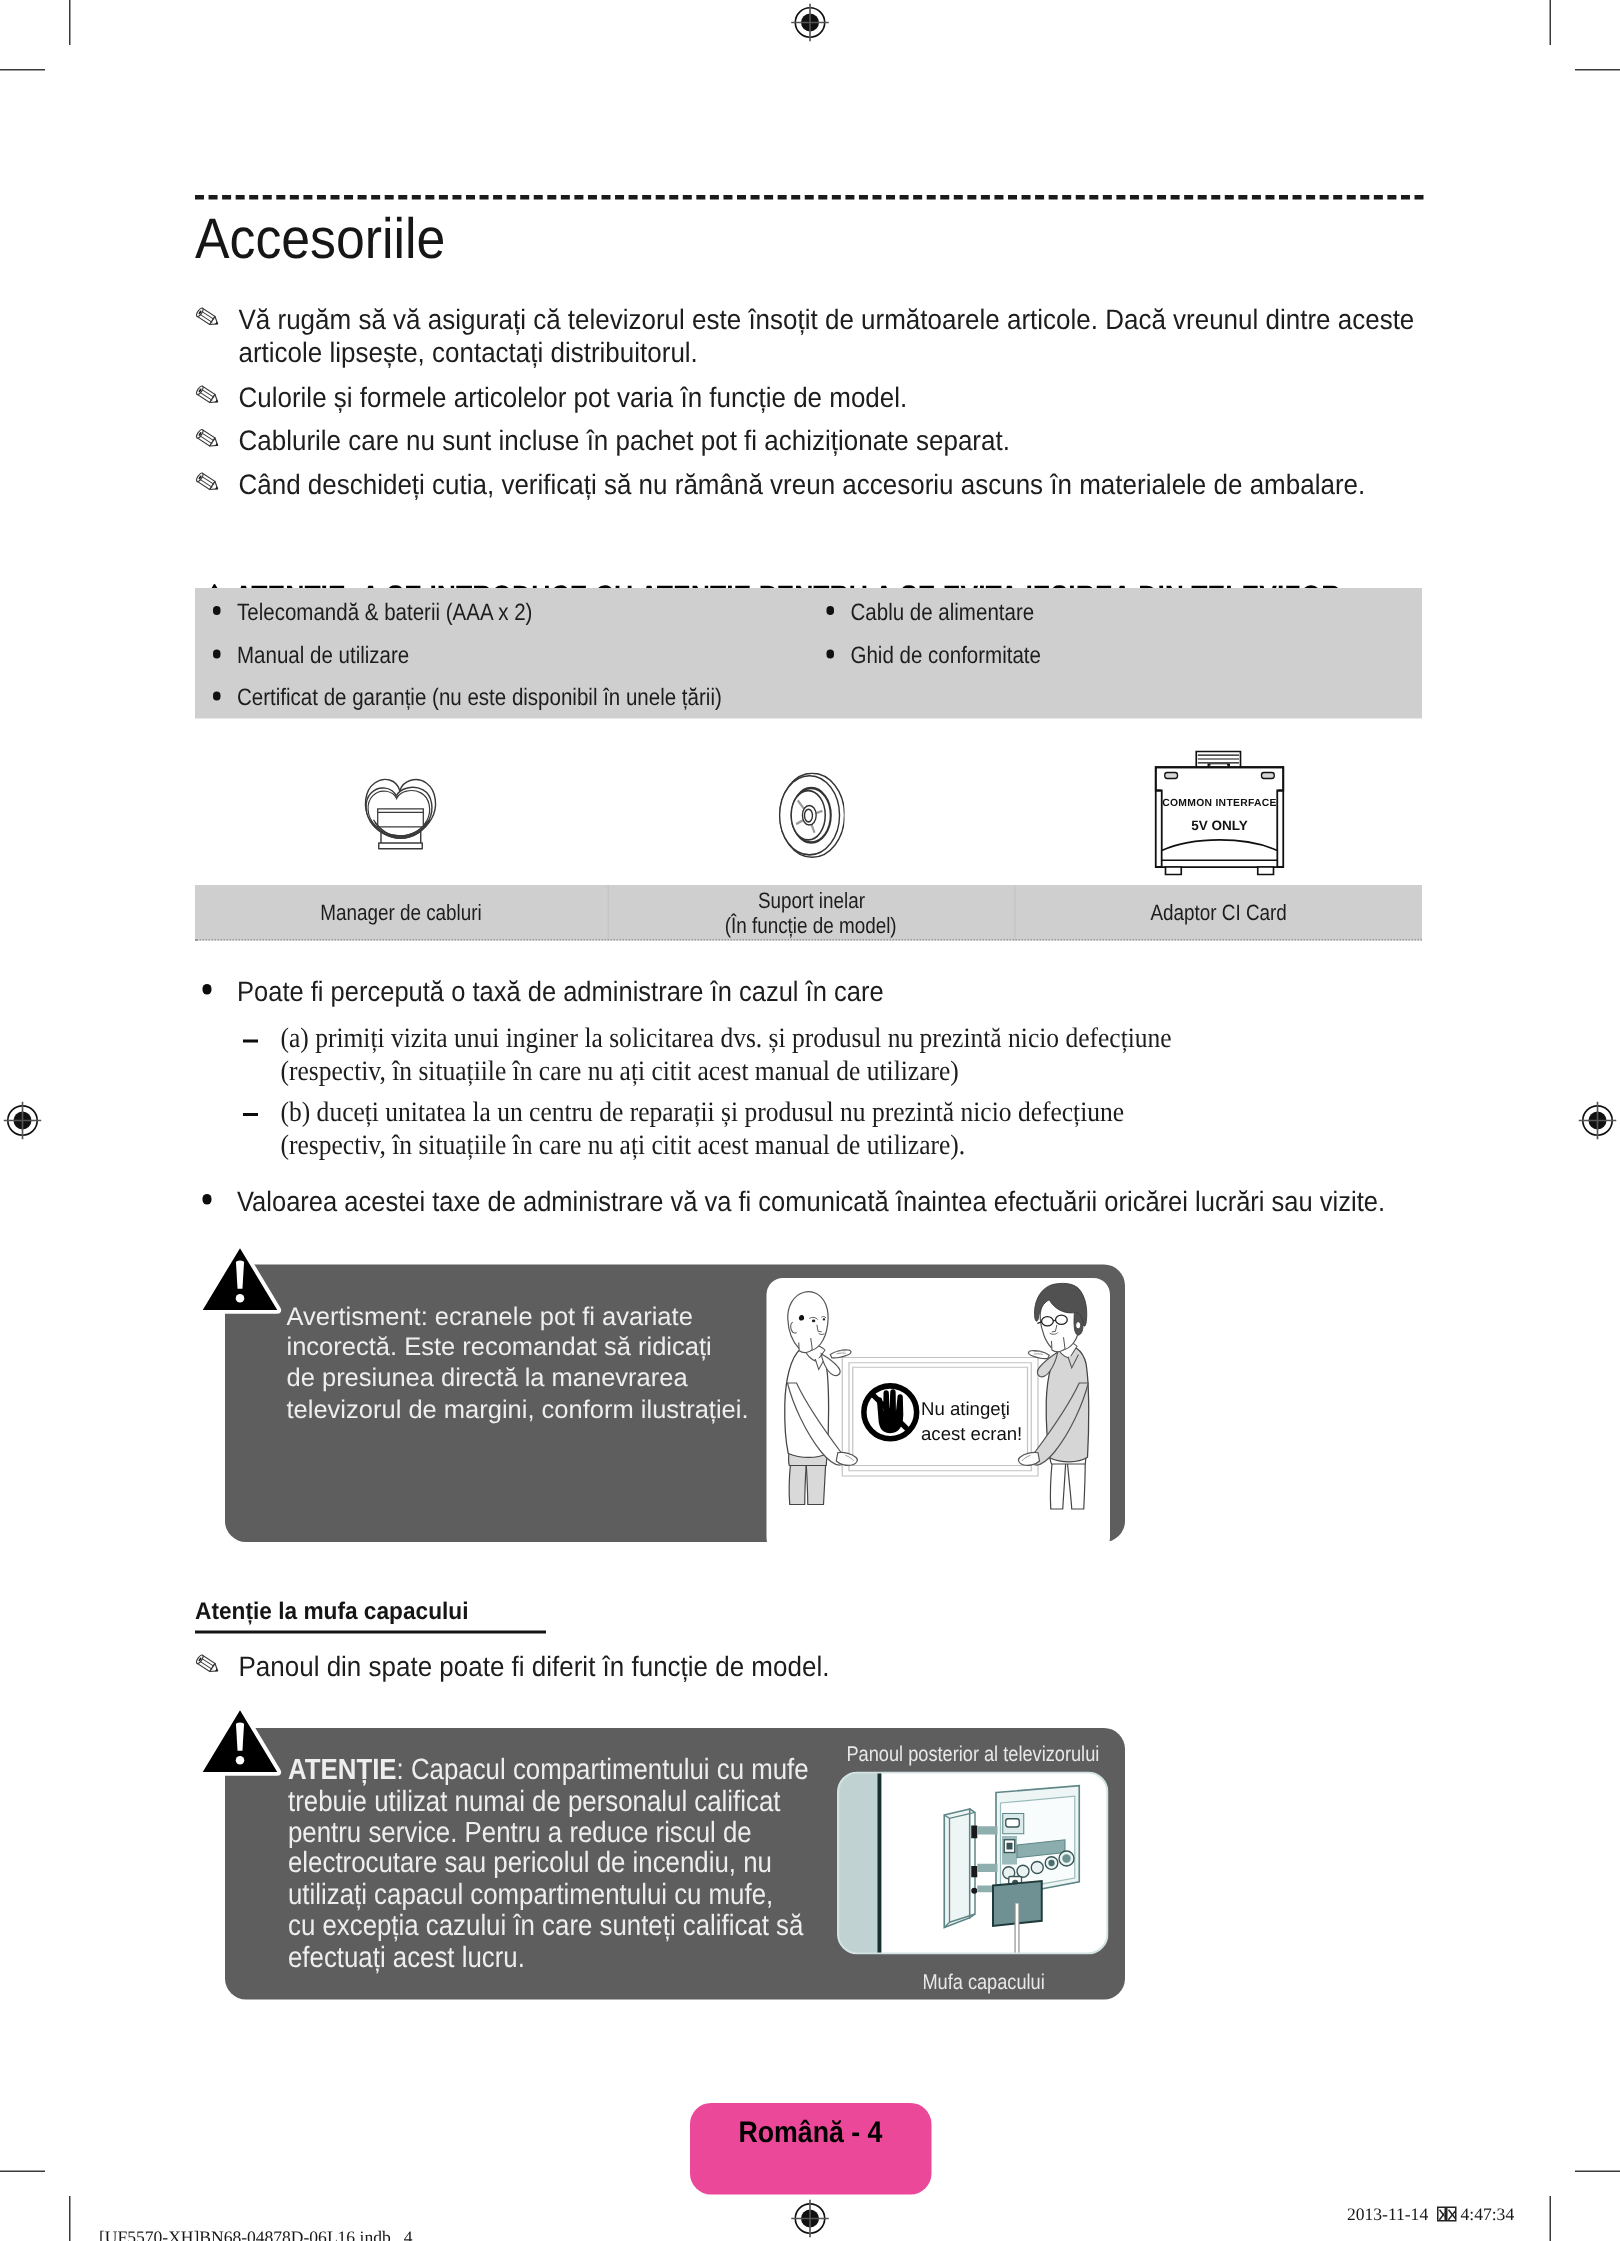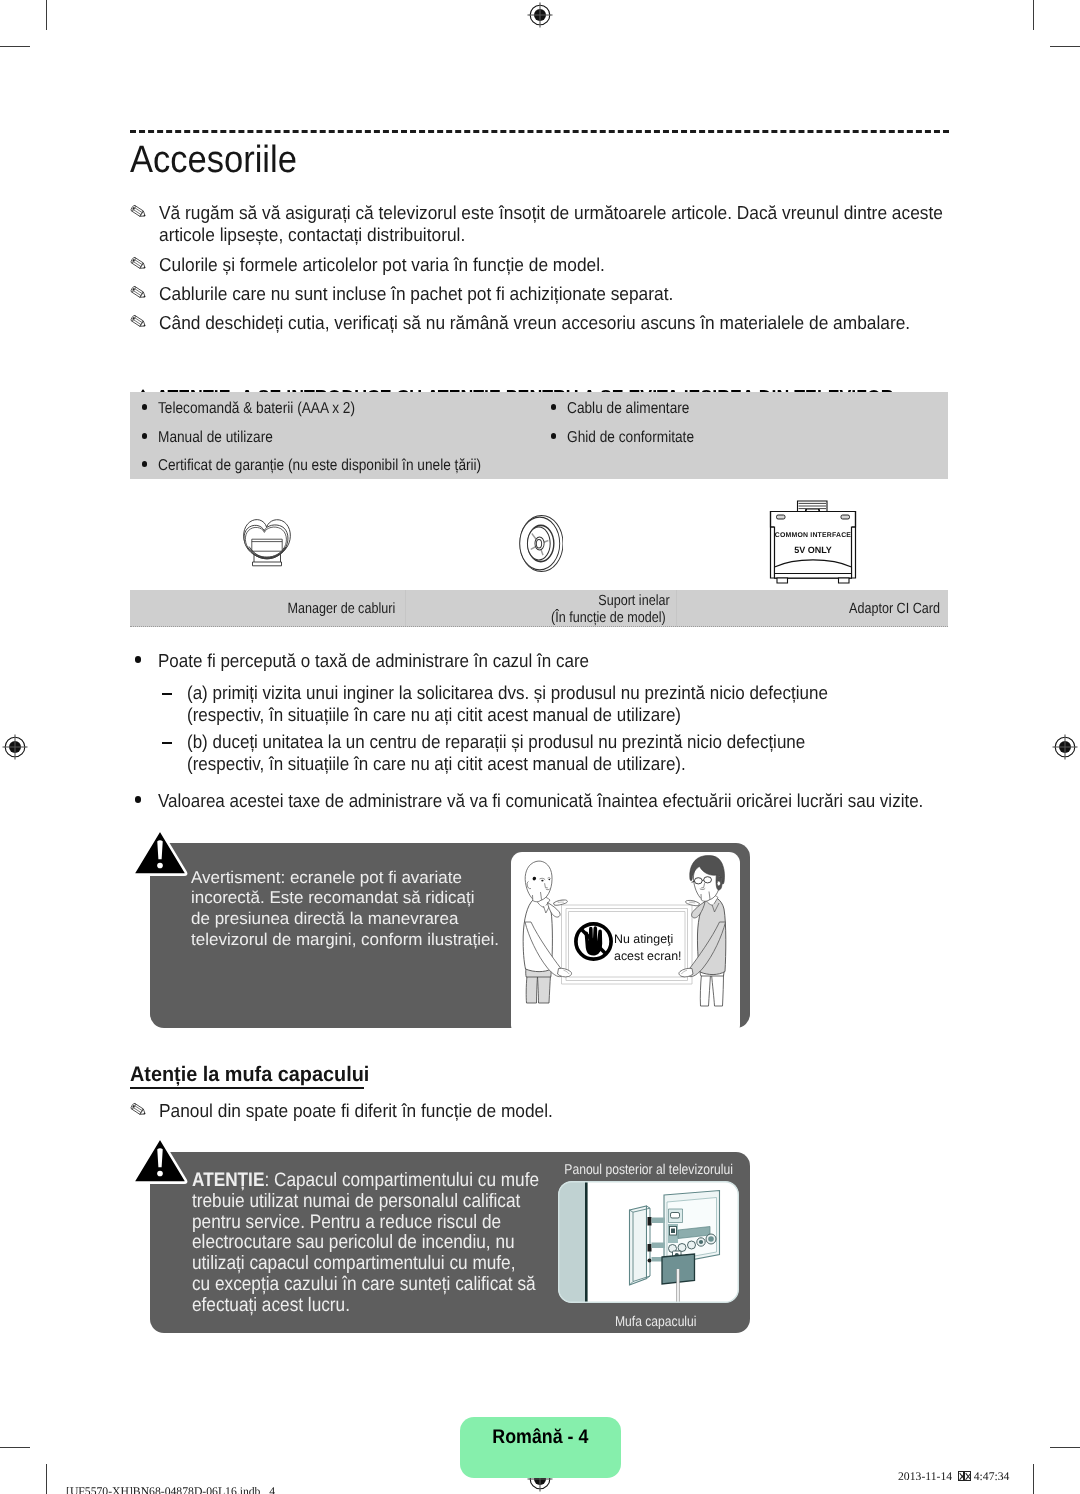--- a/index.html
+++ b/index.html
@@ -24,38 +24,38 @@
   .chead .tri{position:absolute;left:2.5px;top:3px;}
   .chead .ct{display:block;margin-left:27px;
       transform:scaleX(0.945);transform-origin:left top;}
   .graybox{position:absolute;background:#cfcfcf;}
   .gbi{position:absolute;font-size:15.8px;color:#1d1d1d;white-space:nowrap;}
   .gbi .b{position:absolute;left:0;top:4.2px;width:5.4px;height:5.4px;border-radius:50%;background:#111;}
   .gbi .t{display:block;margin-left:16px;transform:scaleX(0.866);transform-origin:left top;}
   .capbar{position:absolute;background:#cfcfcf;}
   .capdiv{position:absolute;width:1px;background:#c6c6c6;}
   .capbot{position:absolute;height:0;border-top:1.4px dotted #9b9b9b;}
-  .capcell{position:absolute;text-align:right;font-size:14.8px;color:#1d1d1d;line-height:17.2px;}
+  .capcell{position:absolute;text-align:center;font-size:14.8px;color:#1d1d1d;line-height:17.2px;}
   .capcell span{display:inline-block;transform:scaleX(0.85);transform-origin:center;}
   .fb{position:absolute;font-size:18.75px;line-height:21.8px;color:#1d1d1d;}
   .fb .bl{position:absolute;left:0.6px;top:6.3px;width:6.4px;height:6.4px;border-radius:50%;background:#0d0d0d;}
   .fb .tx{display:block;margin-left:24px;transform:scaleX(0.907);transform-origin:left top;width:108%;white-space:nowrap;}
-  .fd{position:absolute;font-size:18.75px;line-height:21.8px;color:#1d1d1d;}
+  .fd{position:absolute;font-size:18.75px;line-height:21.8px;color:#1d1d1d;font-family:Liberation Serif, serif;}
   .fd .dh{position:absolute;left:0;top:11px;width:9.5px;height:2.2px;background:#0d0d0d;}
   .fd .tx{display:block;margin-left:25px;transform:scaleX(0.907);transform-origin:left top;width:108%;white-space:nowrap;}
   .darkpanel{position:absolute;background:#5e5e5e;border-radius:14px;}
   .darktext{position:absolute;color:#eeeeee;font-size:17px;line-height:20.9px;}
   .whitebox{position:absolute;background:#fff;border-radius:11px;overflow:hidden;}
-  .subhead{position:absolute;font-size:21px;font-weight:bold;color:#151515;line-height:22px;}
+  .subhead{position:absolute;font-size:16px;font-weight:bold;color:#151515;line-height:22px;}
   .subhead span{display:inline-block;transform:scaleX(0.945);transform-origin:left top;}
   .subhead-rule{position:absolute;height:1.9px;background:#151515;}
   .dt2{font-size:19.5px;line-height:20.8px;}
   .dt2 div{transform:scaleX(0.883);transform-origin:left top;white-space:nowrap;}
-  .badge{position:absolute;background:#86efac;border-radius:14px;
-      font-size:19.8px;font-weight:bold;color:#000;text-align:center;margin-top:15px;}
+  .badge{position:absolute;background:#ec4899;border-radius:14px;
+      font-size:19.8px;font-weight:bold;color:#000;text-align:center;}
   .badge span{display:inline-block;transform:scaleX(0.9);transform-origin:center;}
   .foot{position:absolute;font-family:"Liberation Serif",serif;font-size:11.7px;color:#181818;
       white-space:pre;}
   .tofu{display:inline-block;width:4.6px;height:7.6px;border:1.0px solid #222;
       position:relative;vertical-align:-1px;overflow:hidden;}
   .tofusp{margin-left:5.5px;}
   .tofu::before,.tofu::after{content:"";position:absolute;left:-1px;top:3.2px;
       width:8.5px;height:1.1px;background:#222;}
   .tofu::before{transform:rotate(52deg);}
   .tofu::after{transform:rotate(-52deg);}

